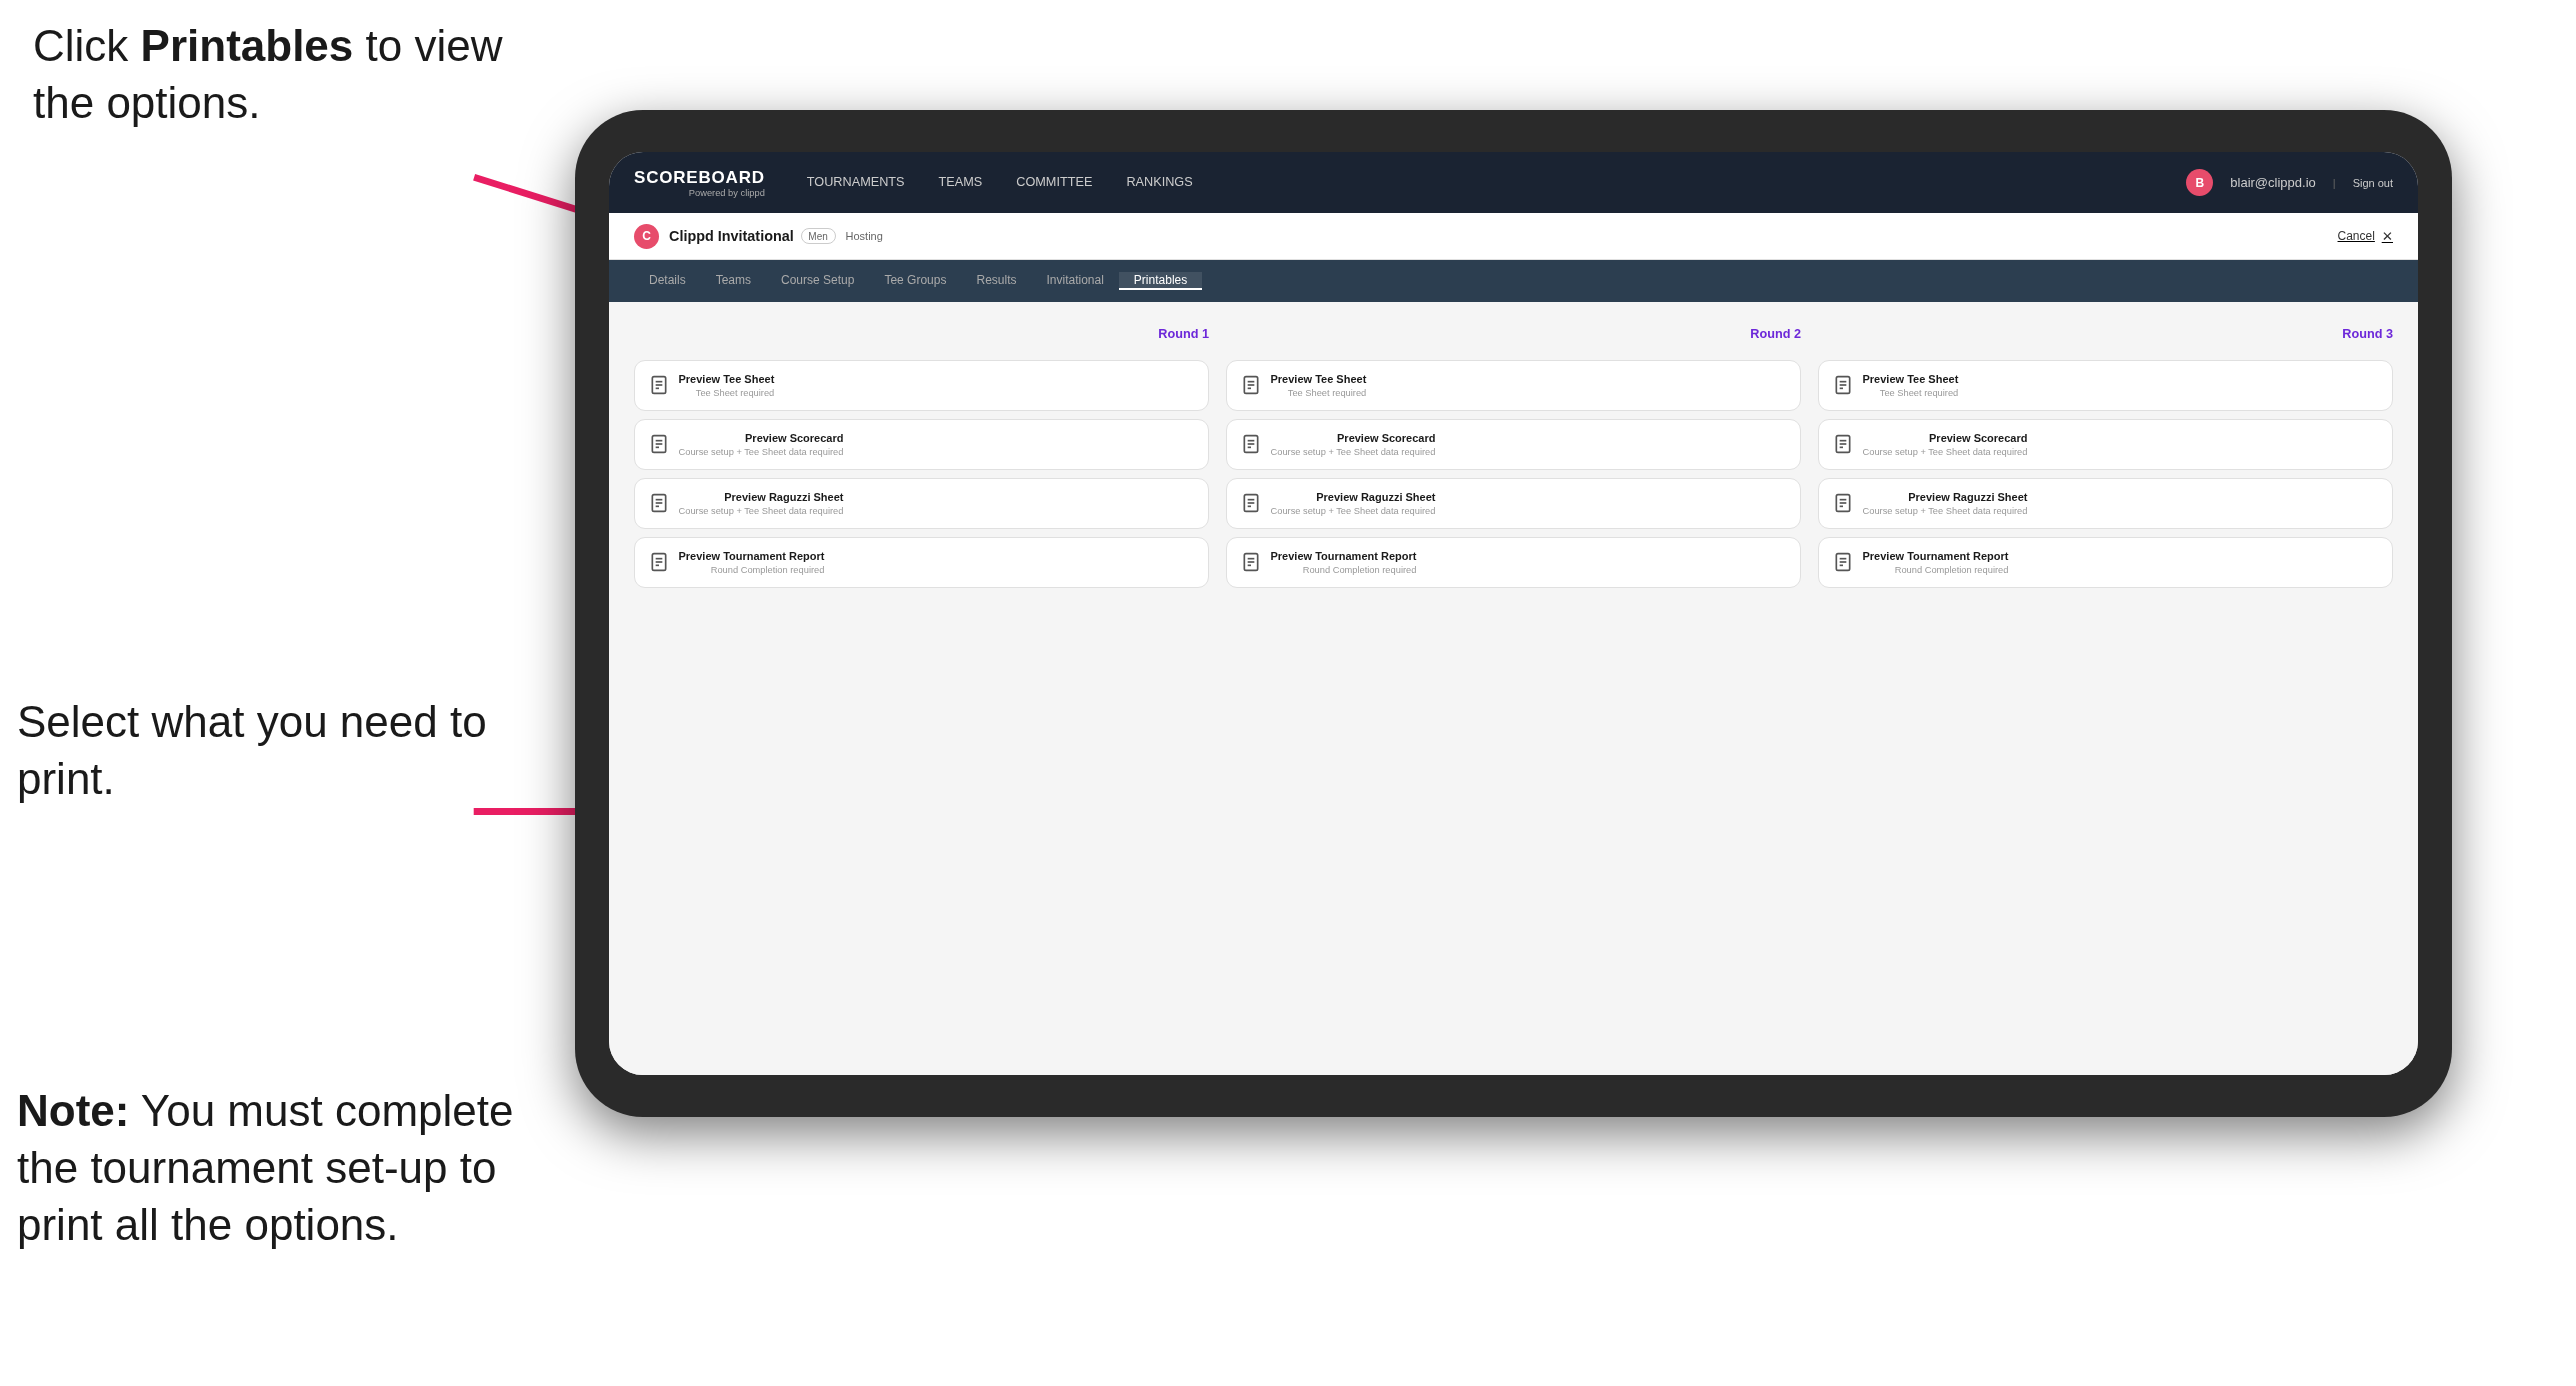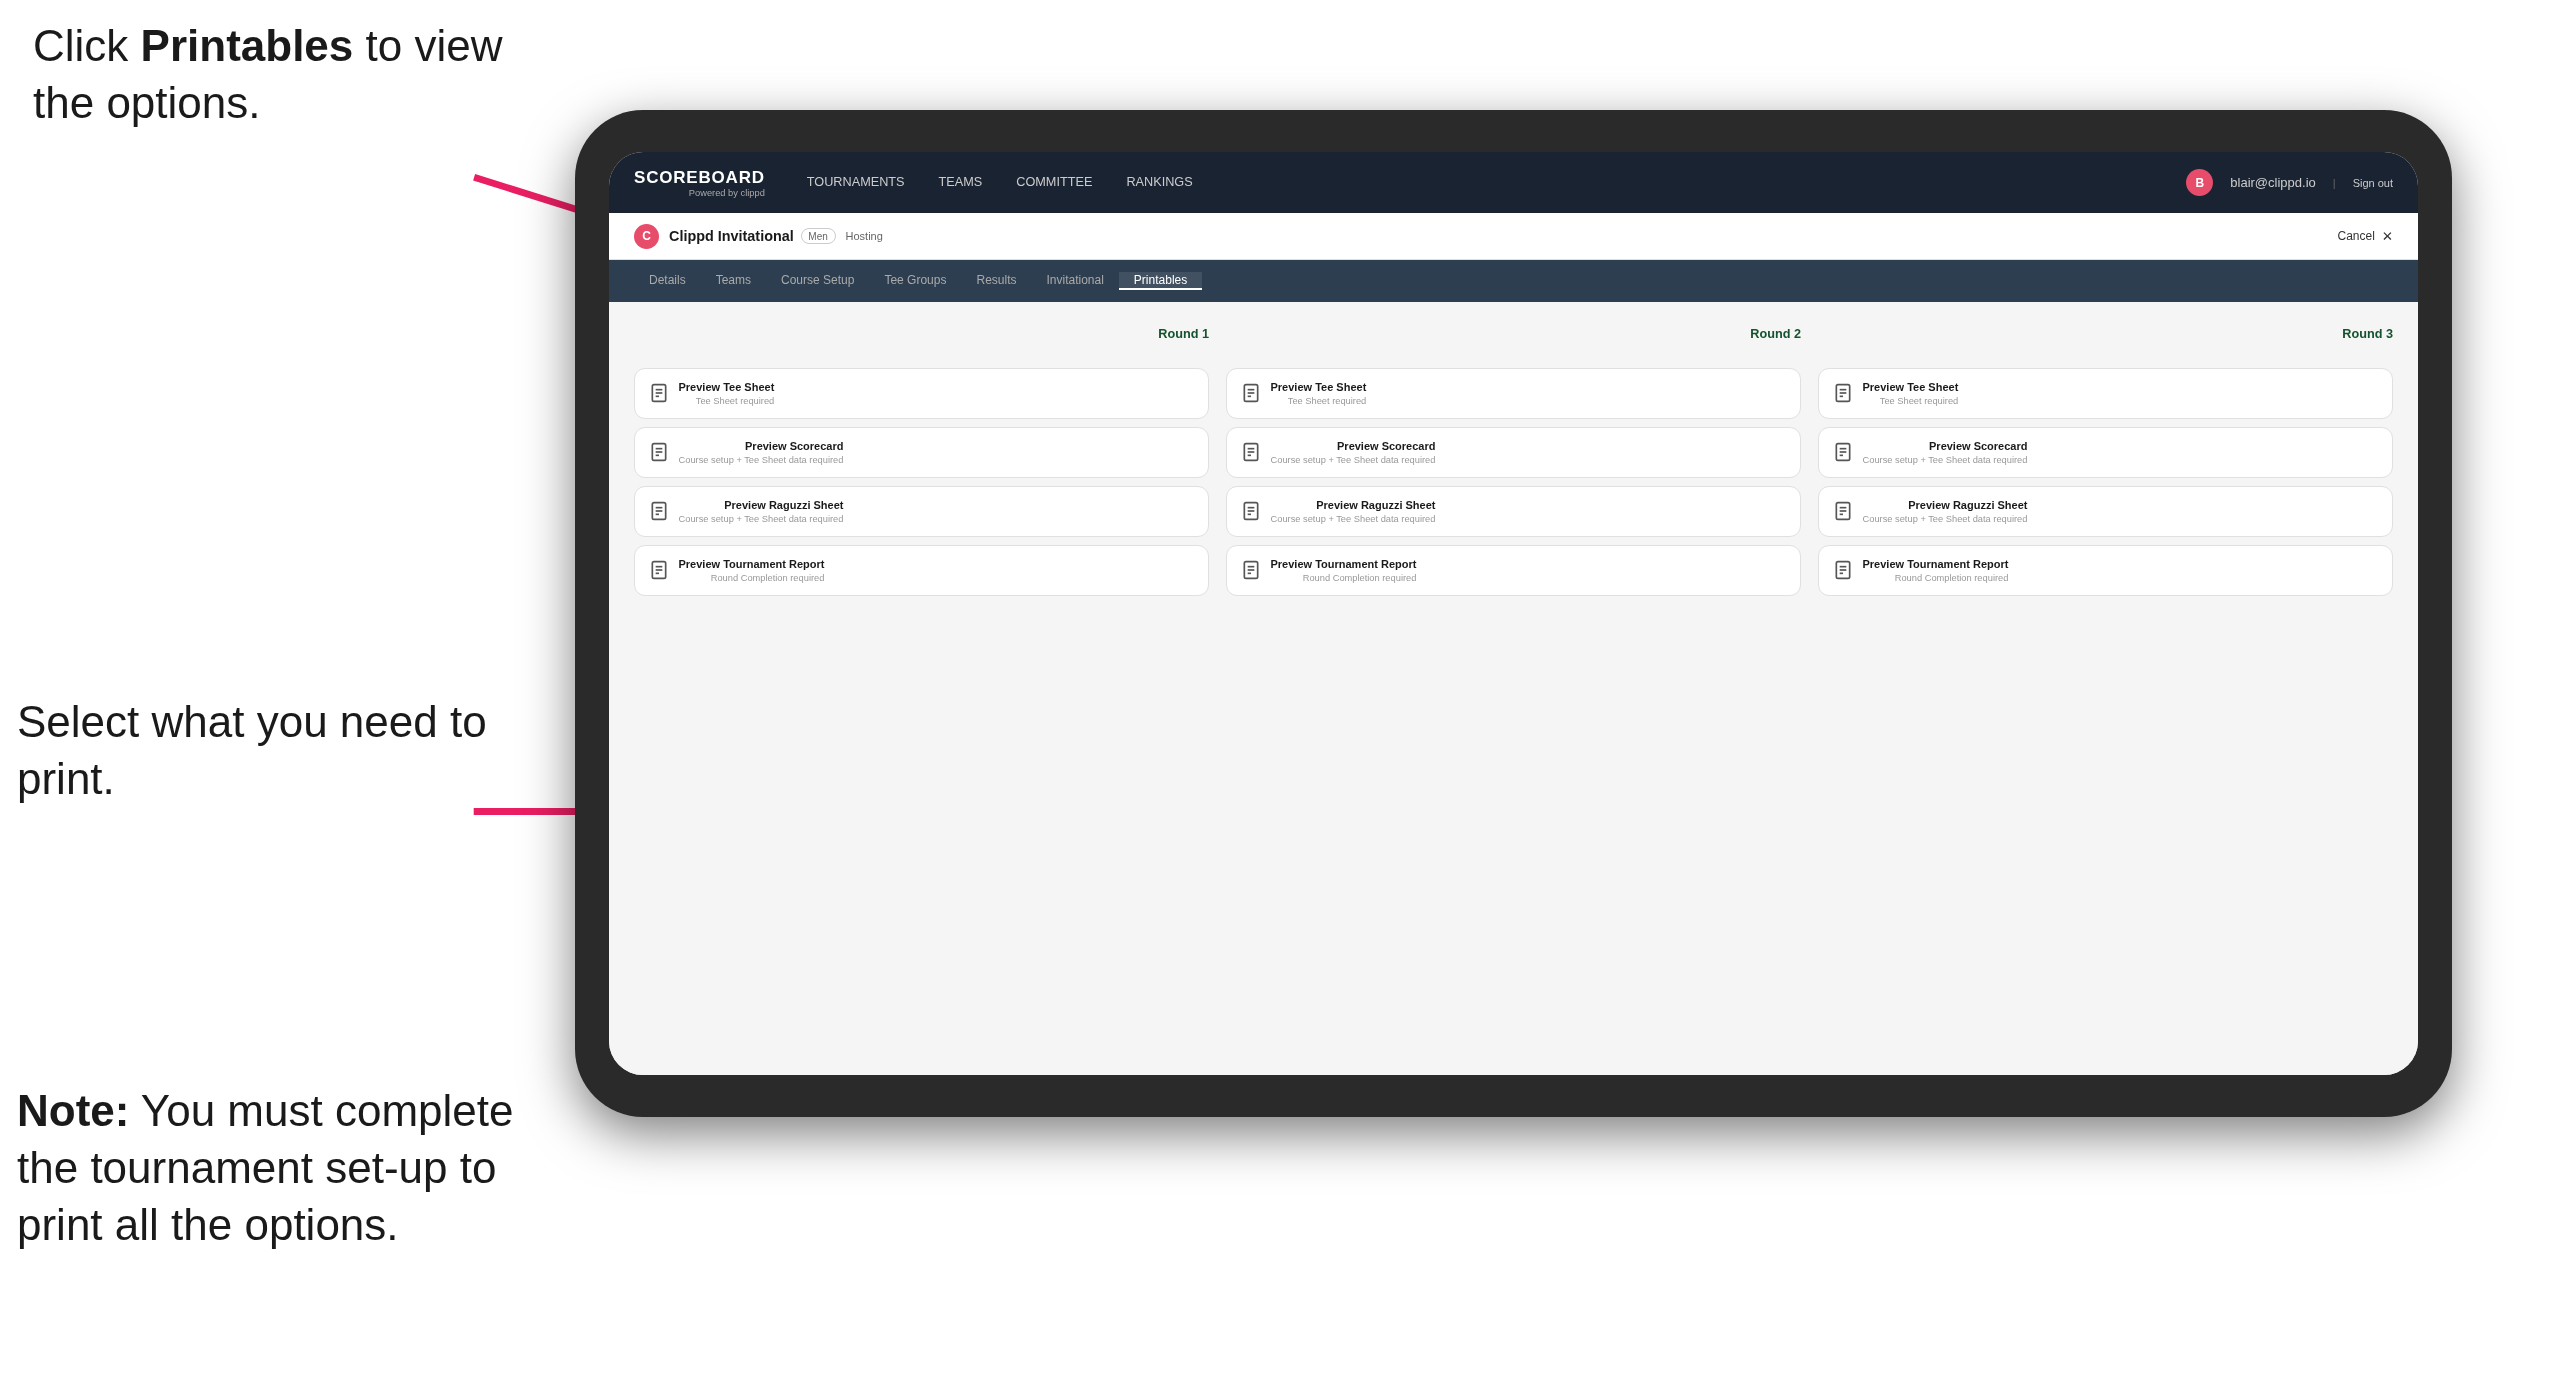--- a/index.html
+++ b/index.html
@@ -184,20 +184,21 @@
     }
     .tournament-status {
       font-size: 11px;
       color: #666;
     }
     .sub-header-right {
       margin-left: auto;
       display: flex;
       align-items: center;
       gap: 6.8px;
+      text-decoration: underline;
     }
     .cancel-btn {
       font-size: 12px;
       color: #333;
       cursor: pointer;
     }
     .cancel-x {
       font-size: 13.5px;
       color: #333;
       cursor: pointer;
@@ -242,22 +243,22 @@
     }
 
     .round-column {
       flex: 1;
       background: transparent;
     }
 
     .round-title {
       font-size: 12.7px;
       font-weight: 600;
-      color: #14532d;
-      margin-bottom: 27px;
+      color: #6d28d9;
+      margin-bottom: 19px;
     }
 
     .print-card {
       background: #ffffff;
       border: 0.8px solid #e0e0e0;
       border-radius: 11px;
       padding: 12px 13.5px;
       margin-bottom: 8.5px;
       display: flex;
       align-items: flex-start;

